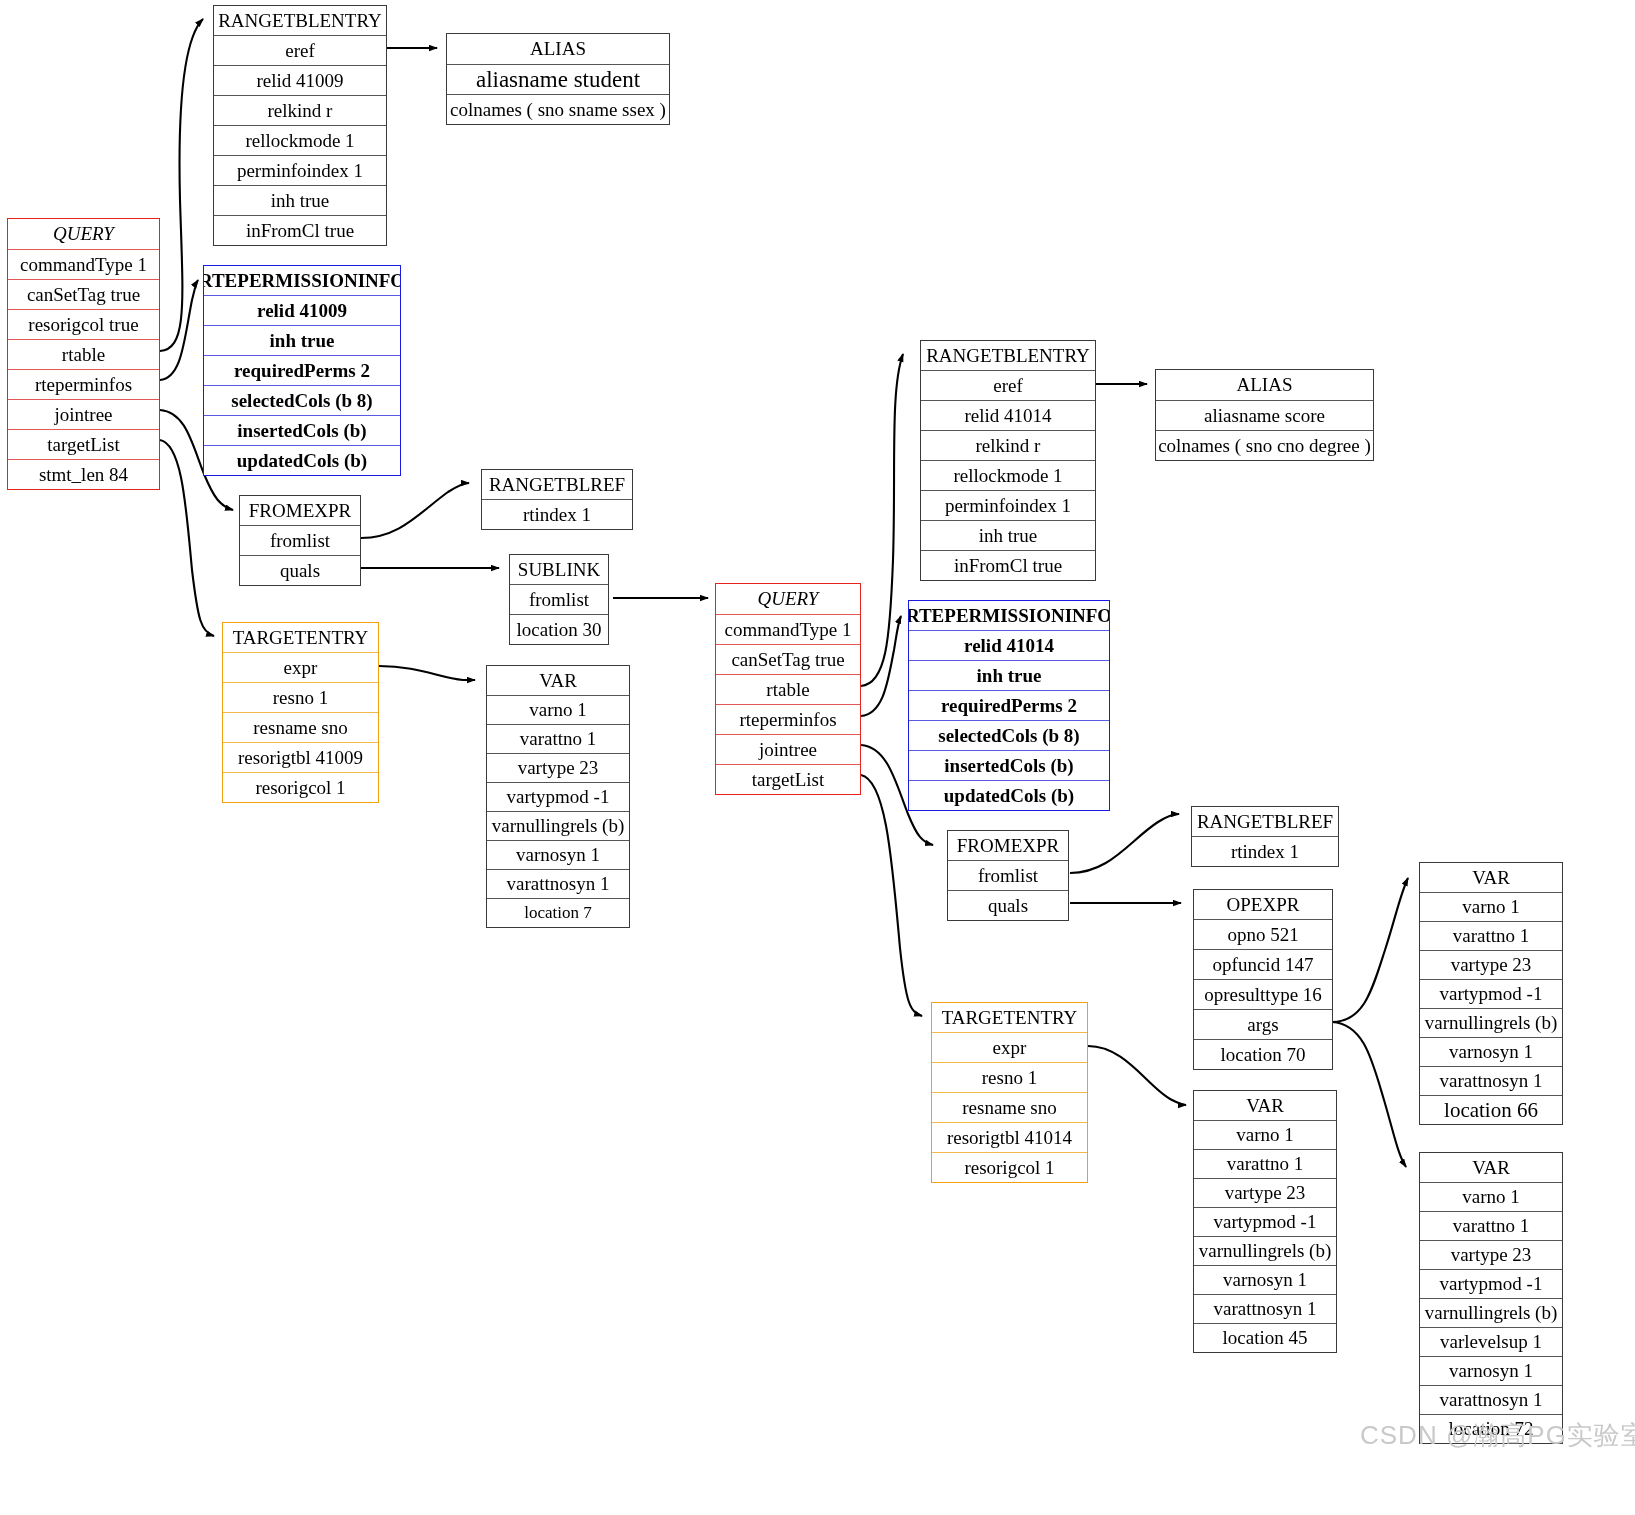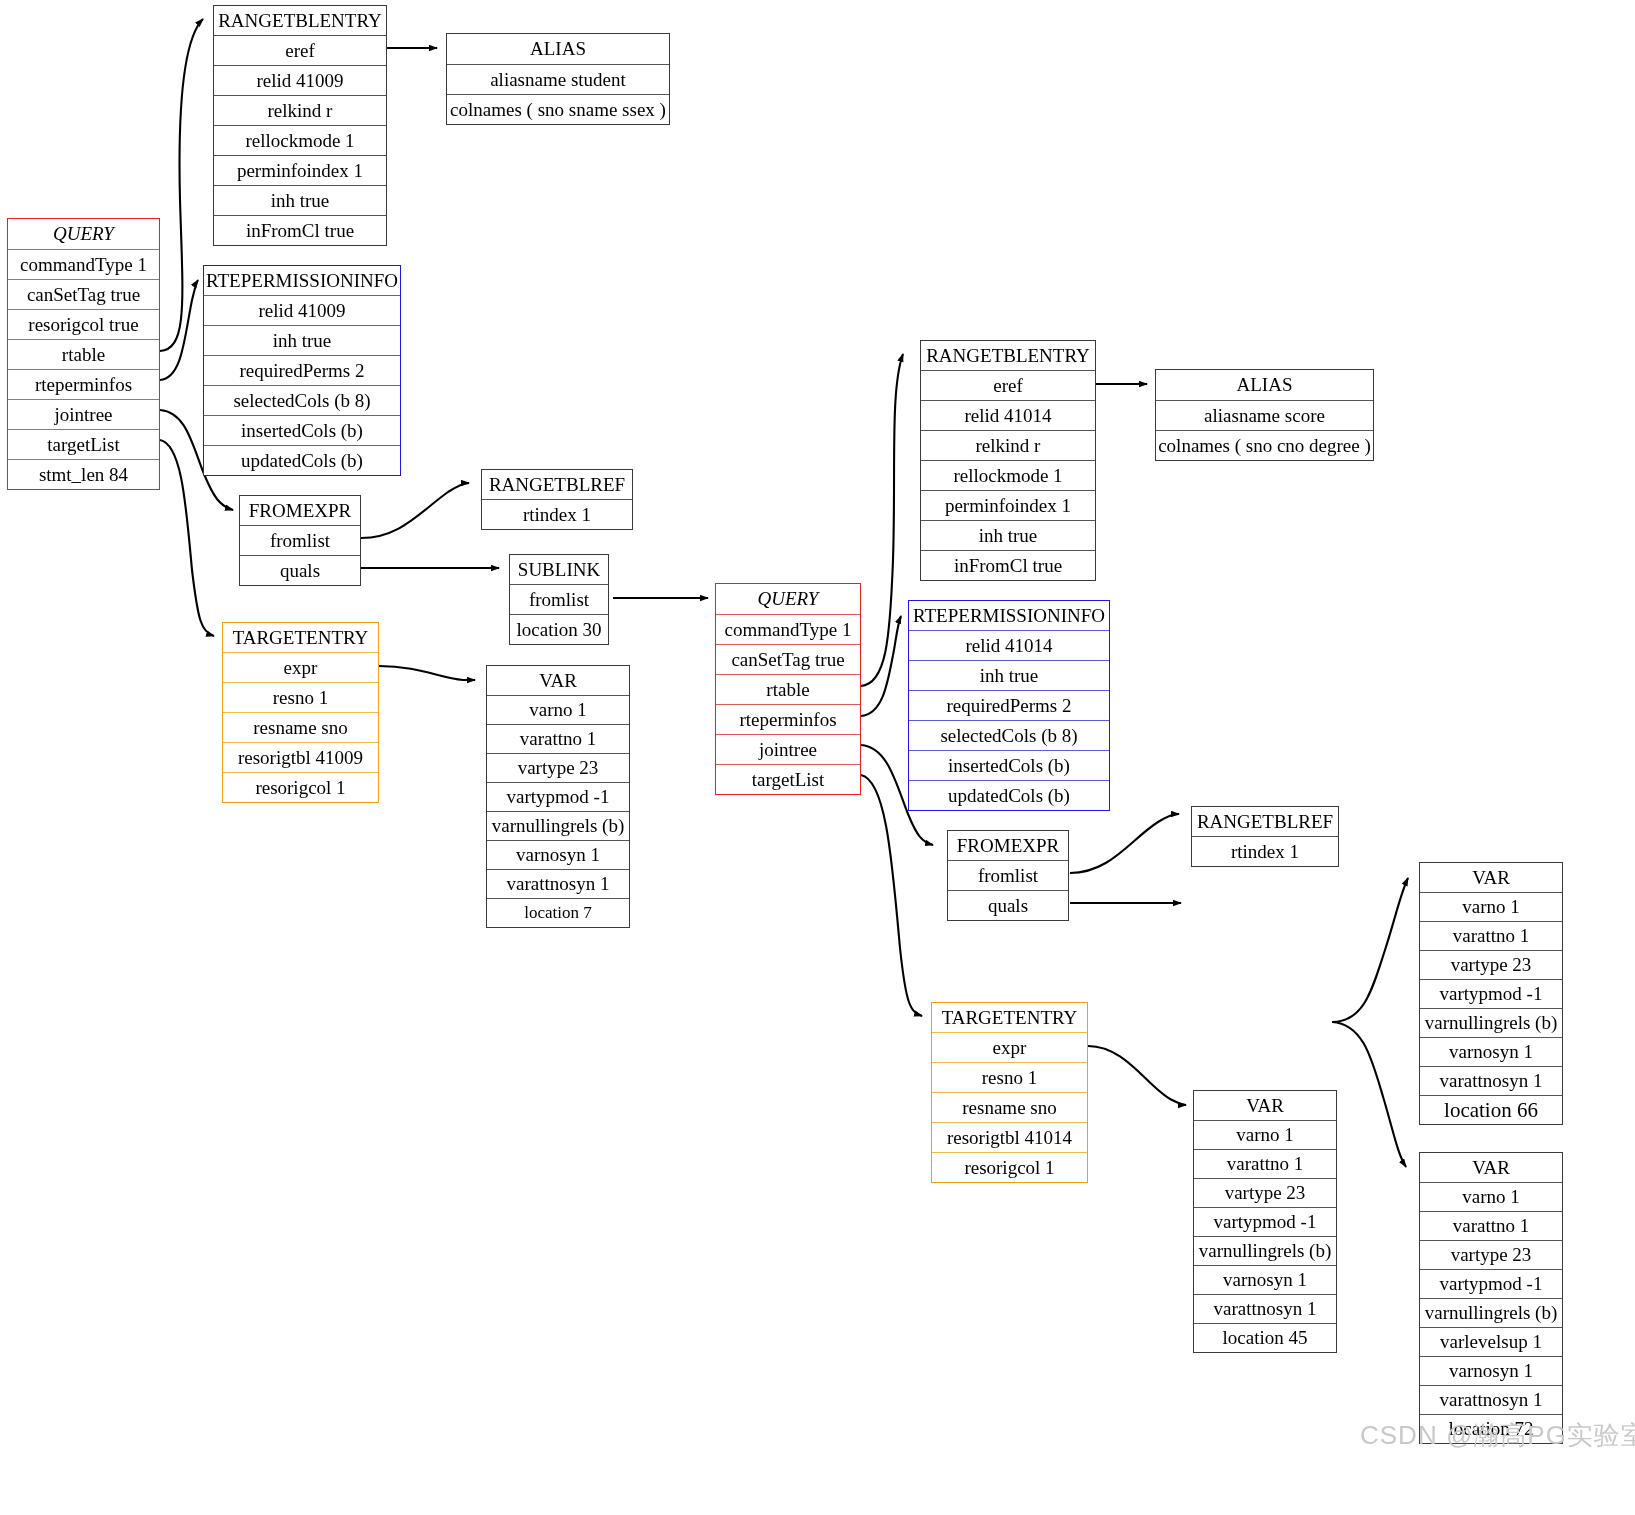--- a/index.html
+++ b/index.html
@@ -11,21 +11,21 @@
              overflow:hidden;display:flex;align-items:center;justify-content:center;}
   
   .n-black{border:1.5px solid #3a3a3a;}
   .n-black .row{border-top:1.5px solid #555;}
   .n-black .row.title{border-top:none;}
   
   .n-red{border:1.5px solid #e8211a;}
   .n-red .row{border-top:1.5px solid #e05a55;}
   .n-red .row.title{border-top:none;font-style:italic;}
   
-  .n-blue{border:1.5px solid #1a1ae8;}
+  .n-blue{border:1.5px solid #1a1ae8;font-weight:bold;}
   .n-blue .row{border-top:1.5px solid #5a5ae0;}
   .n-blue .row.title{border-top:none;}
   
   .n-orange{border:1.5px solid #f0a012;}
   .n-orange .row{border-top:1.5px solid #f2b84a;}
   .n-orange .row.title{border-top:none;}
 
   .watermark{position:absolute;color:#c9c9c9;font-size:26px;letter-spacing:1px;
              font-family:"Liberation Sans","DejaVu Sans",sans-serif;white-space:nowrap;}
 </style>
@@ -100,21 +100,21 @@
     <div class="row" style="height:30px;font-size:19px;">relid 41009</div>
     <div class="row" style="height:30px;font-size:19px;">relkind r</div>
     <div class="row" style="height:30px;font-size:19px;">rellockmode 1</div>
     <div class="row" style="height:30px;font-size:19px;">perminfoindex 1</div>
     <div class="row" style="height:30px;font-size:19px;">inh true</div>
     <div class="row" style="height:30px;font-size:19px;">inFromCl true</div>
   </div>
 
   <div class="node n-black" style="left:446px;top:33px;width:224px;">
     <div class="row title" style="height:30px;font-size:19px;">ALIAS</div>
-    <div class="row" style="height:30px;font-size:19px;">aliasname student</div>
+    <div class="row" style="height:30px;font-size:23px;">aliasname student</div>
     <div class="row" style="height:30px;font-size:19px;">colnames ( sno sname ssex )</div>
   </div>
 
   <div class="node n-blue" style="left:203px;top:265px;width:198px;">
     <div class="row title" style="height:29px;font-size:19px;">RTEPERMISSIONINFO</div>
     <div class="row" style="height:30px;font-size:19px;">relid 41009</div>
     <div class="row" style="height:30px;font-size:19px;">inh true</div>
     <div class="row" style="height:30px;font-size:19px;">requiredPerms 2</div>
     <div class="row" style="height:30px;font-size:19px;">selectedCols (b 8)</div>
     <div class="row" style="height:30px;font-size:19px;">insertedCols (b)</div>
@@ -200,20 +200,28 @@
     <div class="row title" style="height:29px;font-size:19px;">FROMEXPR</div>
     <div class="row" style="height:30px;font-size:19px;">fromlist</div>
     <div class="row" style="height:30px;font-size:19px;">quals</div>
   </div>
 
   <div class="node n-black" style="left:1191px;top:806px;width:148px;">
     <div class="row title" style="height:29px;font-size:19px;">RANGETBLREF</div>
     <div class="row" style="height:30px;font-size:19px;">rtindex 1</div>
   </div>
 
+  <div class="node n-black" style="left:1193px;top:889px;width:140px;">
+    <div class="row title" style="height:29px;font-size:19px;">OPEXPR</div>
+    <div class="row" style="height:30px;font-size:19px;">opno 521</div>
+    <div class="row" style="height:30px;font-size:19px;">opfuncid 147</div>
+    <div class="row" style="height:30px;font-size:19px;">opresulttype 16</div>
+    <div class="row" style="height:30px;font-size:19px;">args</div>
+    <div class="row" style="height:30px;font-size:19px;">location 70</div>
+  </div>
 
   <div class="node n-orange" style="left:931px;top:1002px;width:157px;">
     <div class="row title" style="height:29px;font-size:19px;">TARGETENTRY</div>
     <div class="row" style="height:30px;font-size:19px;">expr</div>
     <div class="row" style="height:30px;font-size:19px;">resno 1</div>
     <div class="row" style="height:30px;font-size:19px;">resname sno</div>
     <div class="row" style="height:30px;font-size:19px;">resorigtbl 41014</div>
     <div class="row" style="height:30px;font-size:19px;">resorigcol 1</div>
   </div>
 

